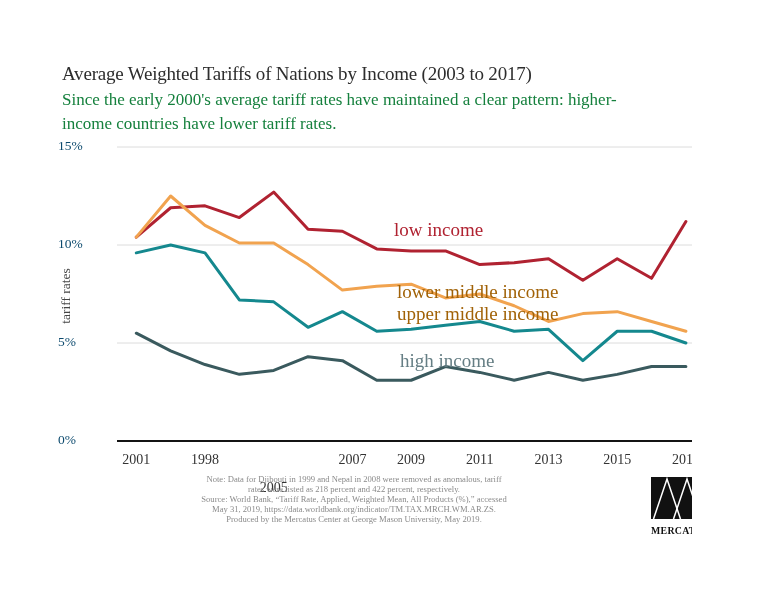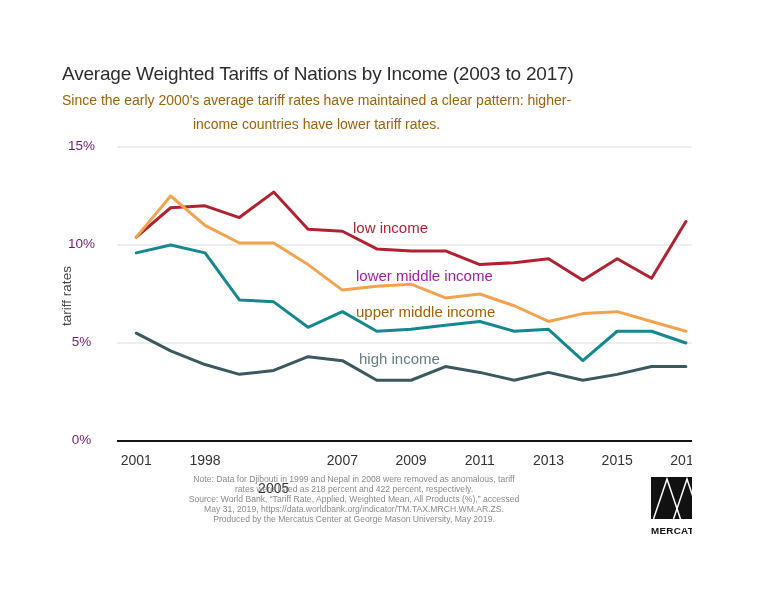--- a/index.html
+++ b/index.html
@@ -1,41 +1,41 @@
 <!DOCTYPE html>
 <html><head>
 <meta charset="utf-8">
 <style>
   html,body{margin:0;padding:0;background:#ffffff;}
   #page{
     position:relative;width:692px;height:593px;background:#ffffff;
-    font-family:Liberation Sans, sans-serif;overflow:hidden;
+    font-family:Liberation Serif, serif;overflow:hidden;
   }
   .page-title{
     position:absolute;left:62px;top:63px;font-size:19px;color:#2d2d2d;
     letter-spacing:-0.2px;white-space:nowrap;
   }
   .page-subtitle{
-    position:absolute;left:62px;top:88px;font-size:14px;color:#a16207;
-    line-height:24px;white-space:pre-line;text-align:center;
+    position:absolute;left:62px;top:88px;font-size:17px;color:#15803d;
+    line-height:24px;white-space:pre-line;
   }
   .y-axis-label{
     position:absolute;left:66px;top:296px;font-size:13.5px;color:#454545;
     transform:translate(-50%,-50%) rotate(-90deg);white-space:nowrap;
   }
   .y-tick{
-    position:absolute;left:58px;width:47px;text-align:center;
-    font-size:13.5px;color:#701a75;
+    position:absolute;left:58px;width:47px;text-align:left;
+    font-size:13.5px;color:#0c4a6e;
   }
   .x-tick{
     position:absolute;top:452px;width:48px;text-align:center;
     font-size:14px;color:#333333;
   }
   #plot{position:absolute;left:117px;top:140px;}
-  .series-label{position:absolute;font-size:15px;white-space:nowrap;}
+  .series-label{position:absolute;font-size:19px;white-space:nowrap;margin-left:41px;}
   .note-text{
     position:absolute;right:123px;top:474px;width:430px;text-align:center;
     font-size:8.6px;line-height:10px;color:#8a8a8a;white-space:pre-line;
   }
   .logo{position:absolute;left:651px;top:477px;width:54px;}
   .logo-wordmark{
     font-size:9.8px;font-weight:bold;color:#111111;letter-spacing:0.3px;
     margin-top:2px;text-align:left;white-space:nowrap;
   }
 </style>
@@ -64,30 +64,30 @@
   <div id="yticks">
       <div class="y-tick" style="top: 138px;">15%</div>
       <div class="y-tick" style="top: 236px;">10%</div>
       <div class="y-tick" style="top: 334px;">5%</div>
       <div class="y-tick" style="top: 432px;">0%</div>
     </div>
   <div id="xticks">
       <div class="x-tick" style="left: 112.3px;">2001</div>
       <div class="x-tick" style="left: 181px;">1998</div>
       <div class="x-tick" style="left: 249.7px; margin-top: 28px;">2005</div>
-      <div class="x-tick" style="left: 318.4px;">2007</div>
+      <div class="x-tick" style="left: 318.4px; text-align: right;">2007</div>
       <div class="x-tick" style="left: 387.1px;">2009</div>
       <div class="x-tick" style="left: 455.8px;">2011</div>
       <div class="x-tick" style="left: 524.5px;">2013</div>
       <div class="x-tick" style="left: 593.2px;">2015</div>
       <div class="x-tick" style="left: 661.9px;">2017</div>
     </div>
   <div id="slabels">
       <div class="series-label" style="left: 353px; top: 219px; color: rgb(176, 34, 49);">low income</div>
-      <div class="series-label" style="left: 356px; top: 267px; color: #a21caf;">lower middle income</div>
+      <div class="series-label" style="left: 356px; top: 281px; color: #a16207;">lower middle income</div>
       <div class="series-label" style="left: 356px; top: 303px; color: #a16207;">upper middle income</div>
       <div class="series-label" style="left: 359px; top: 350px; color: rgb(101, 126, 132);">high income</div>
     </div>
 
   <div class="note-text">Note: Data for Djibouti in 1999 and Nepal in 2008 were removed as anomalous, tariff
 rates were listed as 218 percent and 422 percent, respectively.
 Source: World Bank, “Tariff Rate, Applied, Weighted Mean, All Products (%),” accessed
 May 31, 2019, https://data.worldbank.org/indicator/TM.TAX.MRCH.WM.AR.ZS.
 Produced by the Mercatus Center at George Mason University, May 2019.</div>
 

